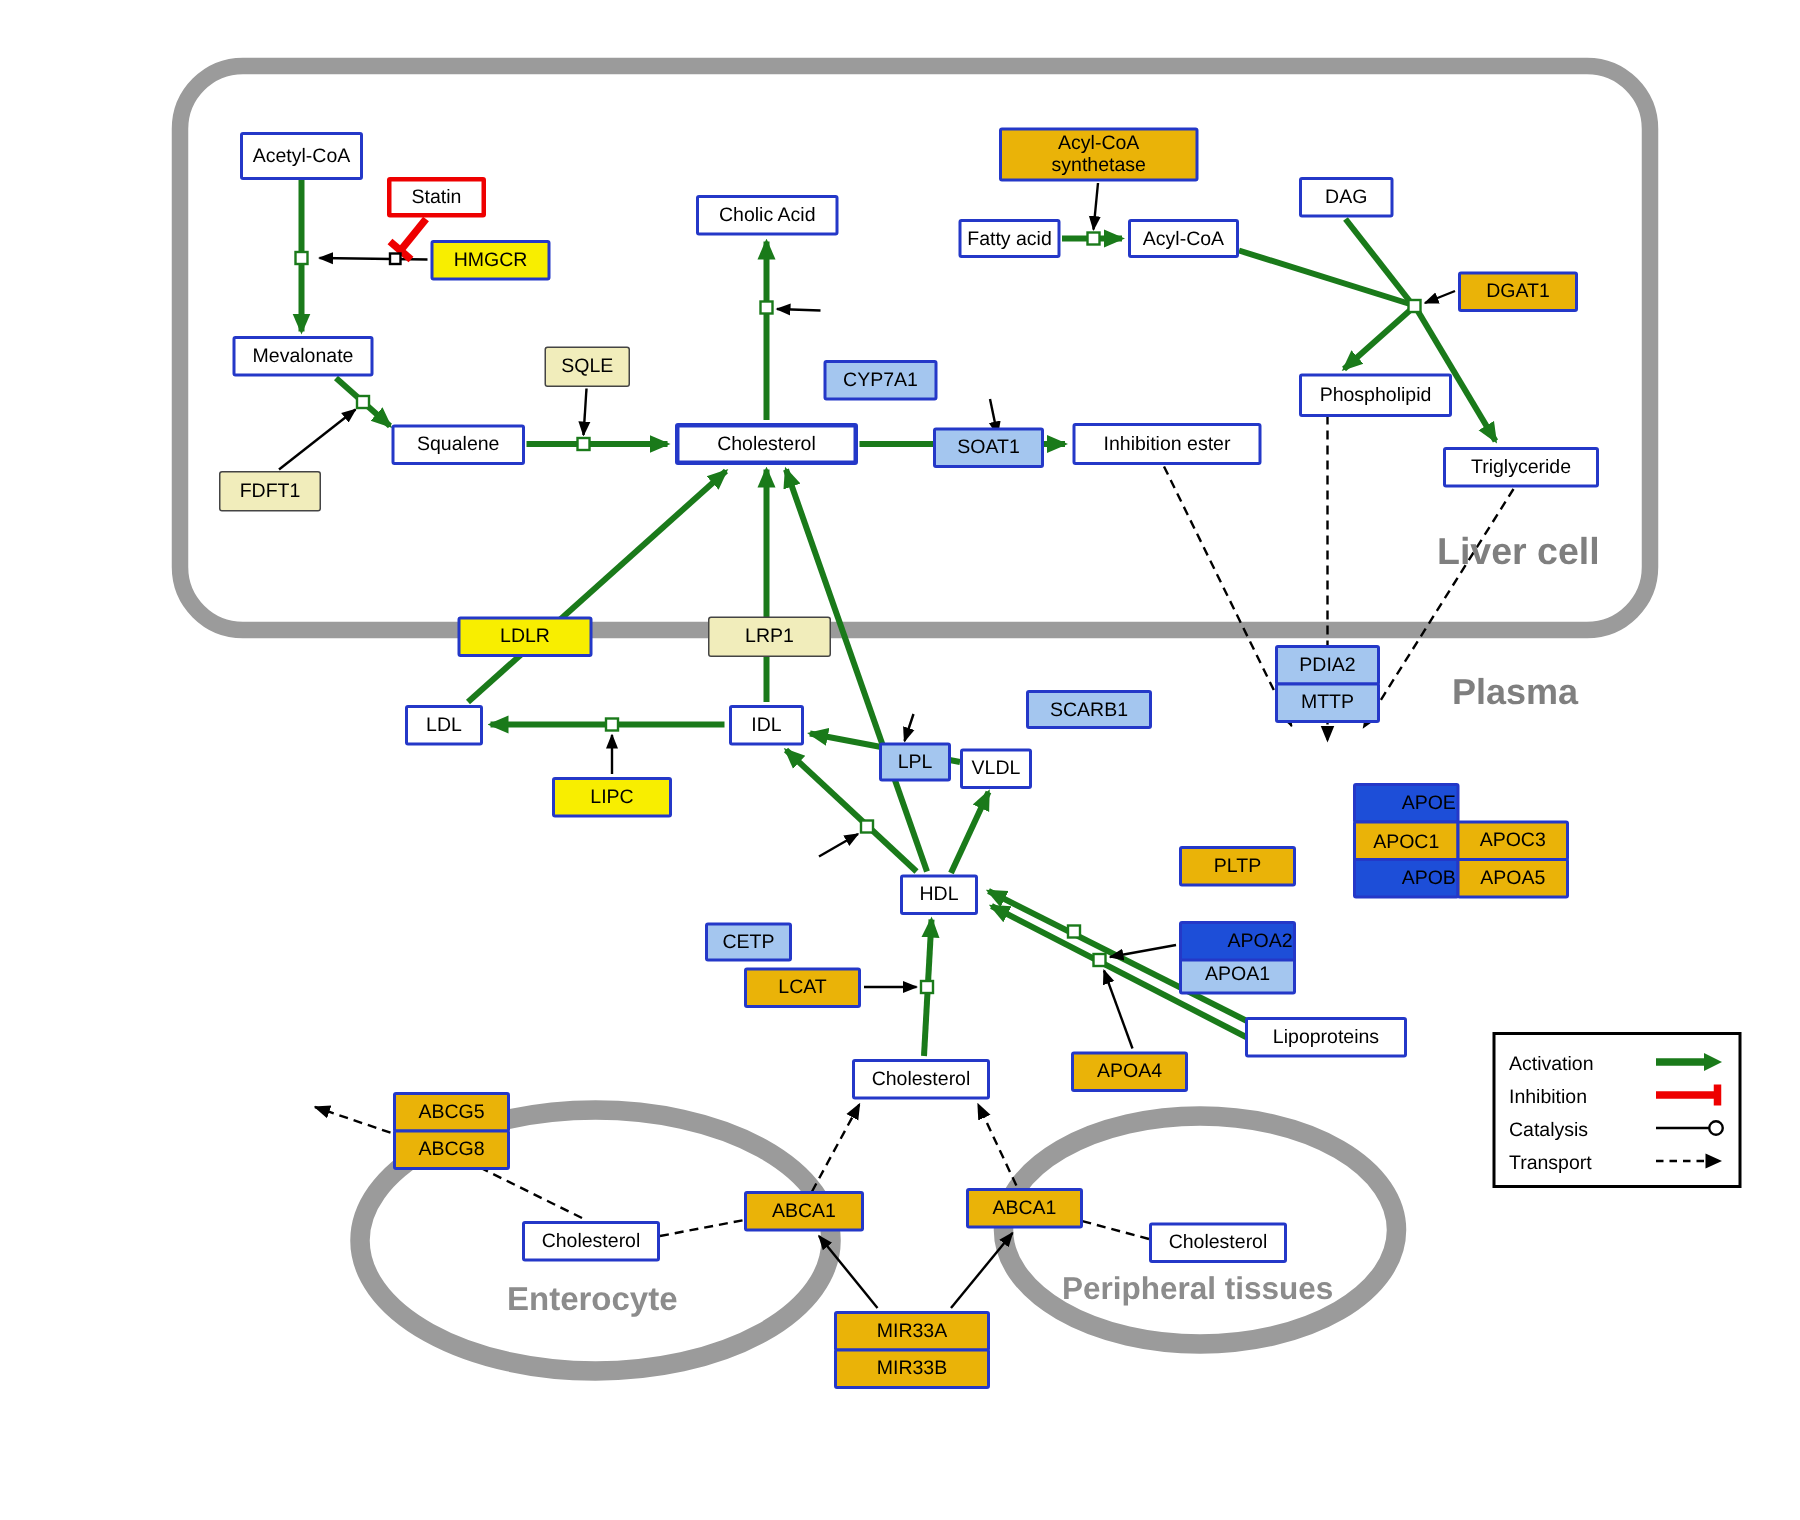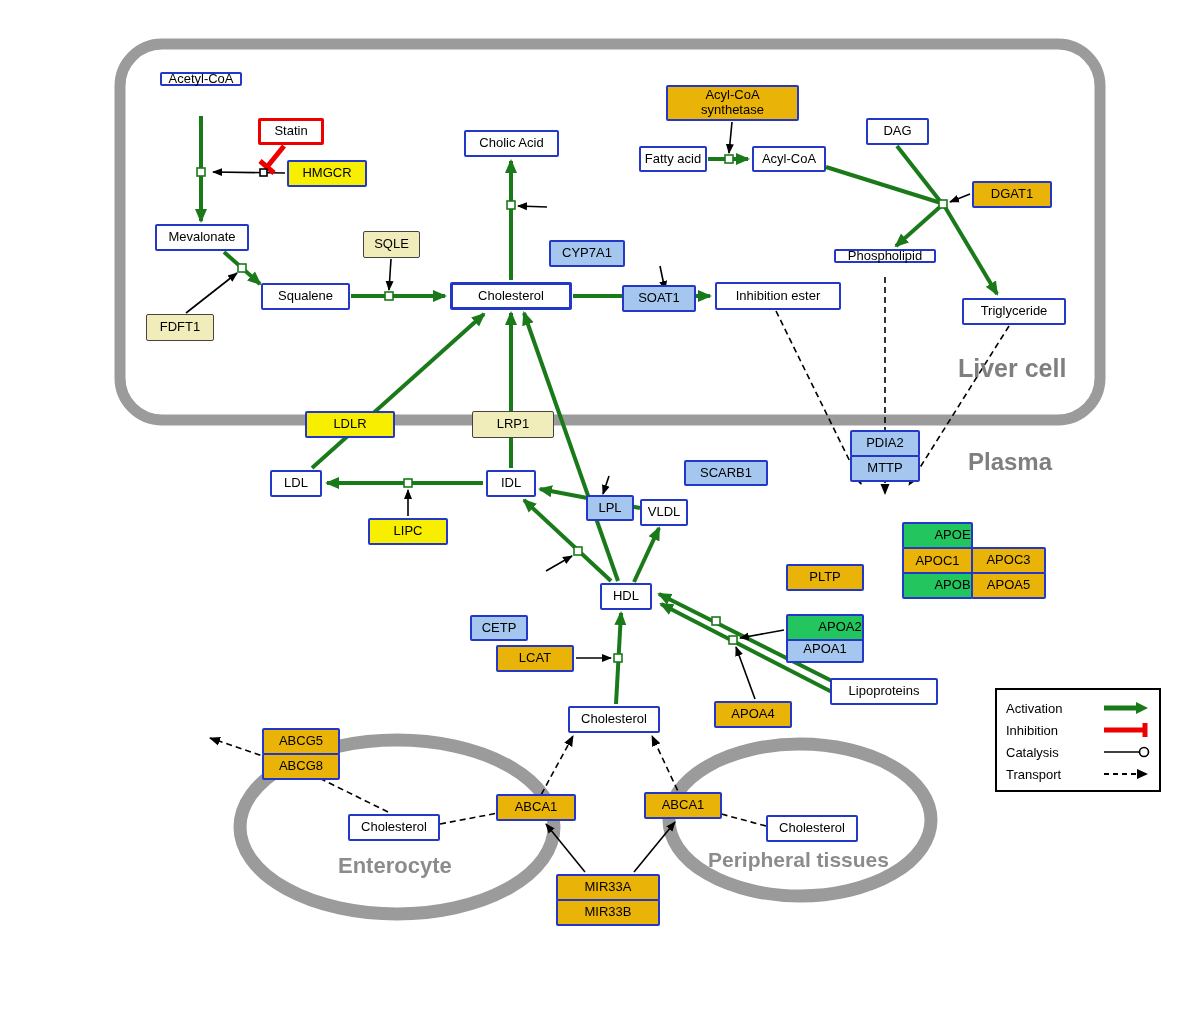--- a/index.html
+++ b/index.html
@@ -7,21 +7,21 @@
           font-family:"Liberation Sans", sans-serif;}
   #edges{position:absolute;left:0;top:0;z-index:1;}
   .node{position:absolute;z-index:2;display:flex;align-items:center;justify-content:center;
         box-sizing:border-box;background:#fff;border:2px solid #2438c8;color:#000;
         font-size:13px;text-align:center;line-height:1.12;border-radius:2px;cursor:pointer;}
   .thick{border-width:3px;}
   .yellow{background:#f8ee00;}
   .paleyellow{background:#f1edbb;border:1px solid #444;}
   .lightblue{background:#a4c6ef;margin-top:47px;}
   .blue{background:#eab308;}
-  .darkblue{background:#22c55e;padding-left:30px;}
+  .darkblue{background:#1d4ed8;padding-left:30px;}
   .redborder{border:3px solid #ee0000;}
   .two-line{padding:0 12px;}
   .compartment-label{position:absolute;z-index:2;font-weight:bold;color:#7f7f7f;}
   #legend{position:absolute;z-index:3;left:995px;top:688px;width:166px;height:104px;
           background:#fff;border:2px solid #000;box-sizing:border-box;padding:7px 9px;}
   .legend-row{display:flex;align-items:center;justify-content:space-between;height:22px;
               font-size:13px;color:#000;}
 </style>
 </head>
 <body>
@@ -111,38 +111,38 @@
     <rect x="404" y="479" width="8" height="8"></rect>
     <rect x="598" y="497" width="8" height="8"></rect>
     <rect x="574" y="547" width="8" height="8"></rect>
     <rect x="712" y="617" width="8" height="8"></rect>
     <rect x="729" y="636" width="8" height="8"></rect>
     <rect x="614" y="654" width="8" height="8"></rect>
     <rect x="260" y="169" width="7" height="7" stroke="#000"></rect>
   </g>
 </svg>
 
-<div class="node" style="left:160px;top:72px;width:82px;height:14px">Acetyl-CoA</div>
+<div class="node" style="left:160px;top:88px;width:82px;height:32px">Acetyl-CoA</div>
 <div class="node redborder" style="left:258px;top:118px;width:66px;height:27px">Statin</div>
 <div class="node yellow" style="left:287px;top:160px;width:80px;height:27px">HMGCR</div>
 <div class="node" style="left:155px;top:224px;width:94px;height:27px">Mevalonate</div>
 <div class="node paleyellow" style="left:146px;top:314px;width:68px;height:27px">FDFT1</div>
 <div class="node" style="left:261px;top:283px;width:89px;height:27px">Squalene</div>
 <div class="node paleyellow" style="left:363px;top:231px;width:57px;height:27px">SQLE</div>
 <div class="node thick" style="left:450px;top:282px;width:122px;height:28px">Cholesterol</div>
 <div class="node" style="left:464px;top:130px;width:95px;height:27px">Cholic Acid</div>
 <div class="node lightblue" style="left:549px;top:193px;width:76px;height:27px">CYP7A1</div>
 <div class="node lightblue" style="left:622px;top:238px;width:74px;height:27px">SOAT1</div>
 <div class="node" style="left:715px;top:282px;width:126px;height:28px">Inhibition ester</div>
 <div class="node blue two-line" style="left:666px;top:85px;width:133px;height:36px">Acyl-CoA synthetase</div>
 <div class="node" style="left:639px;top:146px;width:68px;height:26px">Fatty acid</div>
 <div class="node" style="left:752px;top:146px;width:74px;height:26px">Acyl-CoA</div>
 <div class="node" style="left:866px;top:118px;width:63px;height:27px">DAG</div>
 <div class="node blue" style="left:972px;top:181px;width:80px;height:27px">DGAT1</div>
-<div class="node" style="left:834px;top:249px;width:102px;height:14px">Phospholipid</div>
+<div class="node" style="left:866px;top:249px;width:102px;height:29px">Phospholipid</div>
 <div class="node" style="left:962px;top:298px;width:104px;height:27px">Triglyceride</div>
 <div class="node lightblue" style="left:850px;top:383px;width:70px;height:27px">PDIA2</div>
 <div class="node lightblue" style="left:850px;top:408px;width:70px;height:27px">MTTP</div>
 
 <div class="node yellow" style="left:305px;top:411px;width:90px;height:27px">LDLR</div>
 <div class="node paleyellow" style="left:472px;top:411px;width:82px;height:27px">LRP1</div>
 <div class="node lightblue" style="left:684px;top:413px;width:84px;height:26px">SCARB1</div>
 
 <div class="node" style="left:270px;top:470px;width:52px;height:27px">LDL</div>
 <div class="node" style="left:486px;top:470px;width:50px;height:27px">IDL</div>

